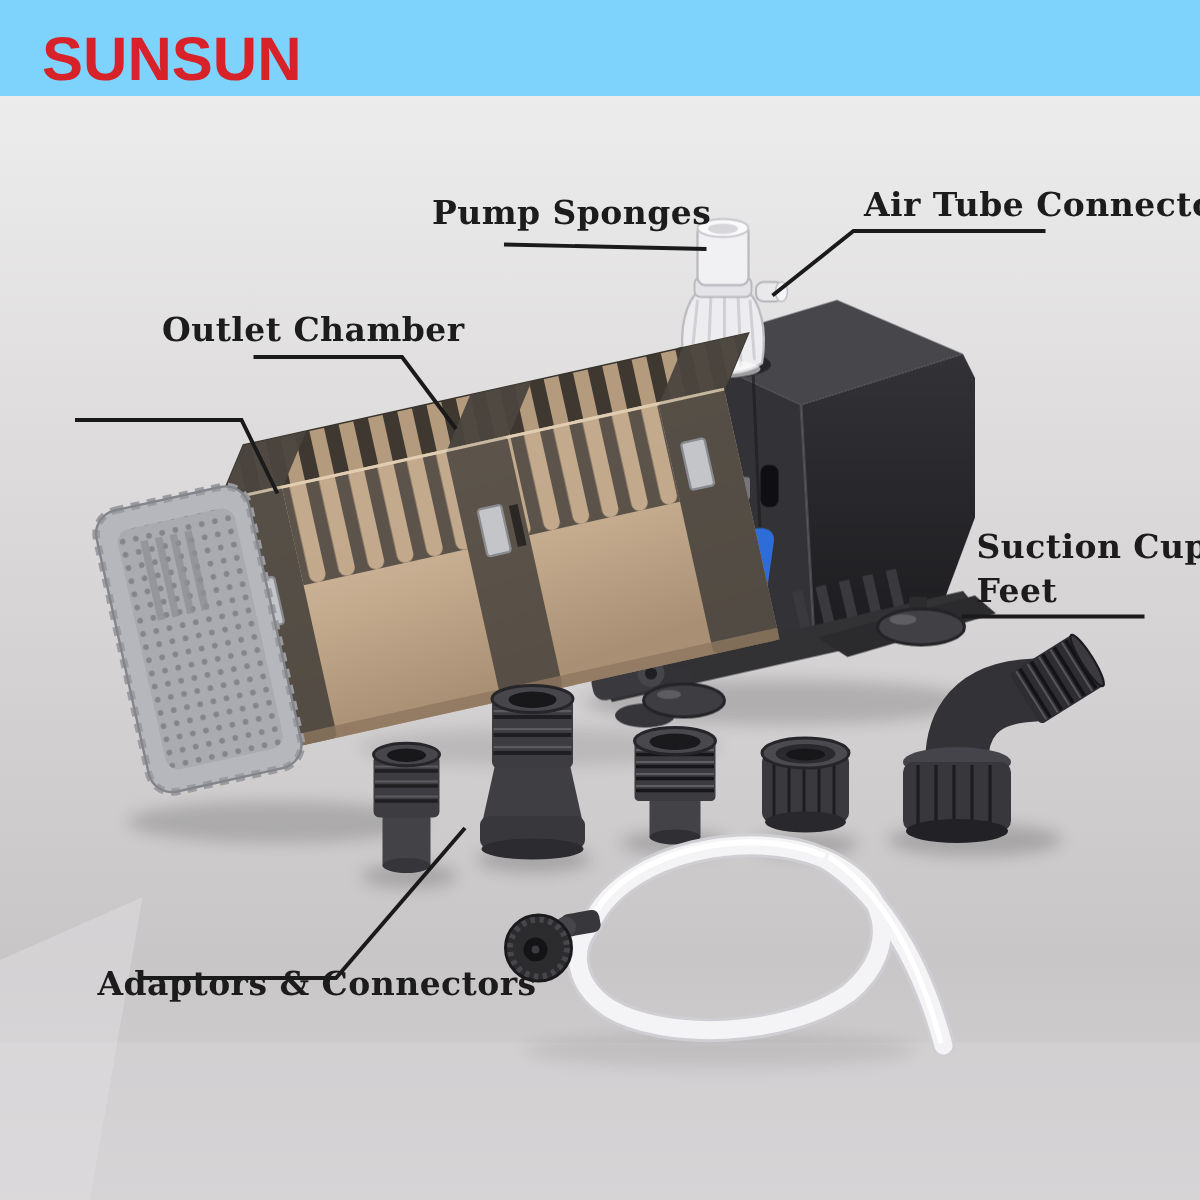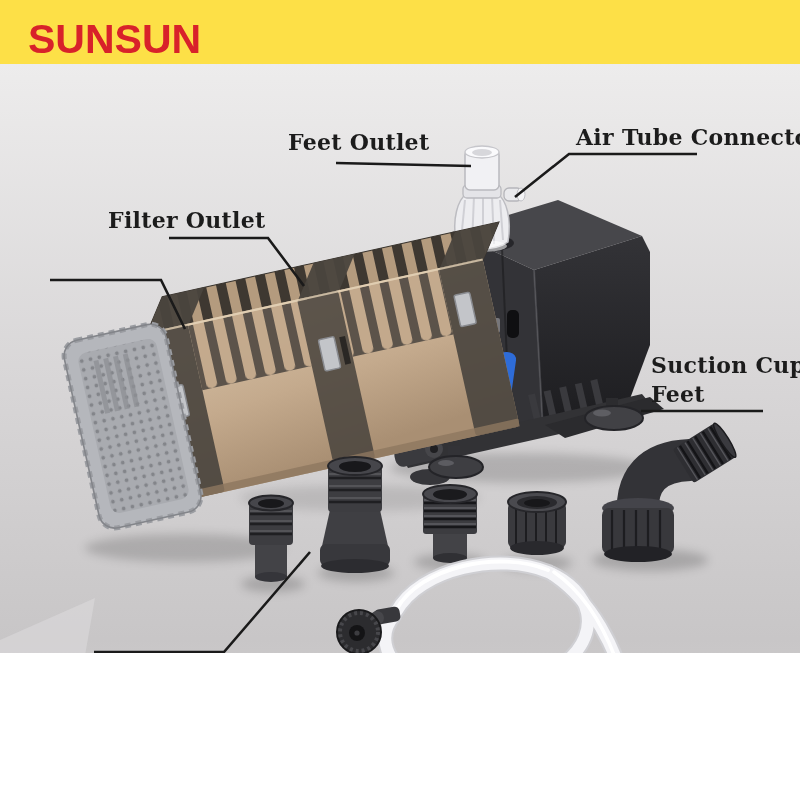--- a/index.html
+++ b/index.html
@@ -1,16 +1,16 @@
 <!DOCTYPE html>
 <html><head>
 <meta charset="utf-8">
 <style>
   html,body{margin:0;padding:0;background:#ffffff;}
-  .stage{position:relative;width:800px;height:653px;overflow:hidden;background:#fde047;
+  .stage{position:relative;width:800px;height:800px;overflow:hidden;background:#7dd3fc;
          font-family:"DejaVu Serif", serif;}
   .scene-svg{position:absolute;left:0;top:0;width:800px;height:800px;}
   .brand{position:absolute;left:28px;top:16px;
          font-family:"Liberation Sans", sans-serif;
          font-size:41px;font-weight:bold;letter-spacing:0px;color:#d8222a;z-index:5;}
   .callout{position:absolute;color:#1c1c1c;font-size:22px;font-weight:bold;
            letter-spacing:0.3px;white-space:nowrap;z-index:4;line-height:1.3;}
   .callout.wrap{white-space:normal;}
   #lbl-pump-outlet{left:288px;top:128px;}
   #lbl-air-tube{left:576px;top:123px;}
@@ -301,18 +301,19 @@
     <g stroke="#1a1a1a" stroke-width="2.6" fill="none">
       <path d="M336,163 L471,166"></path>
       <path d="M697,154 L569,154 L515,197"></path>
       <path d="M169,238 L268,238 L304,286"></path>
       <path d="M50,280 L161,280 L185,329"></path>
       <path d="M641,411 L763,411"></path>
       <path d="M94,652 L224,652 L310,552"></path>
     </g>
   </svg>
 
-  <div class="callout" id="lbl-pump-outlet">Feet Outlet</div>
+  <div class="callout" id="lbl-pump-outlet">Pump Sponges</div>
   <div class="callout" id="lbl-air-tube">Air Tube Connector</div>
-  <div class="callout" id="lbl-filter-chamber">Filter Outlet</div>
+  <div class="callout" id="lbl-filter-chamber">Outlet Chamber</div>
   <div class="callout wrap" id="lbl-suction">Suction Cup Feet</div>
+  <div class="callout" id="lbl-adaptors">Adaptors &amp; Connectors</div>
 
 </div>
 
 </body></html>

